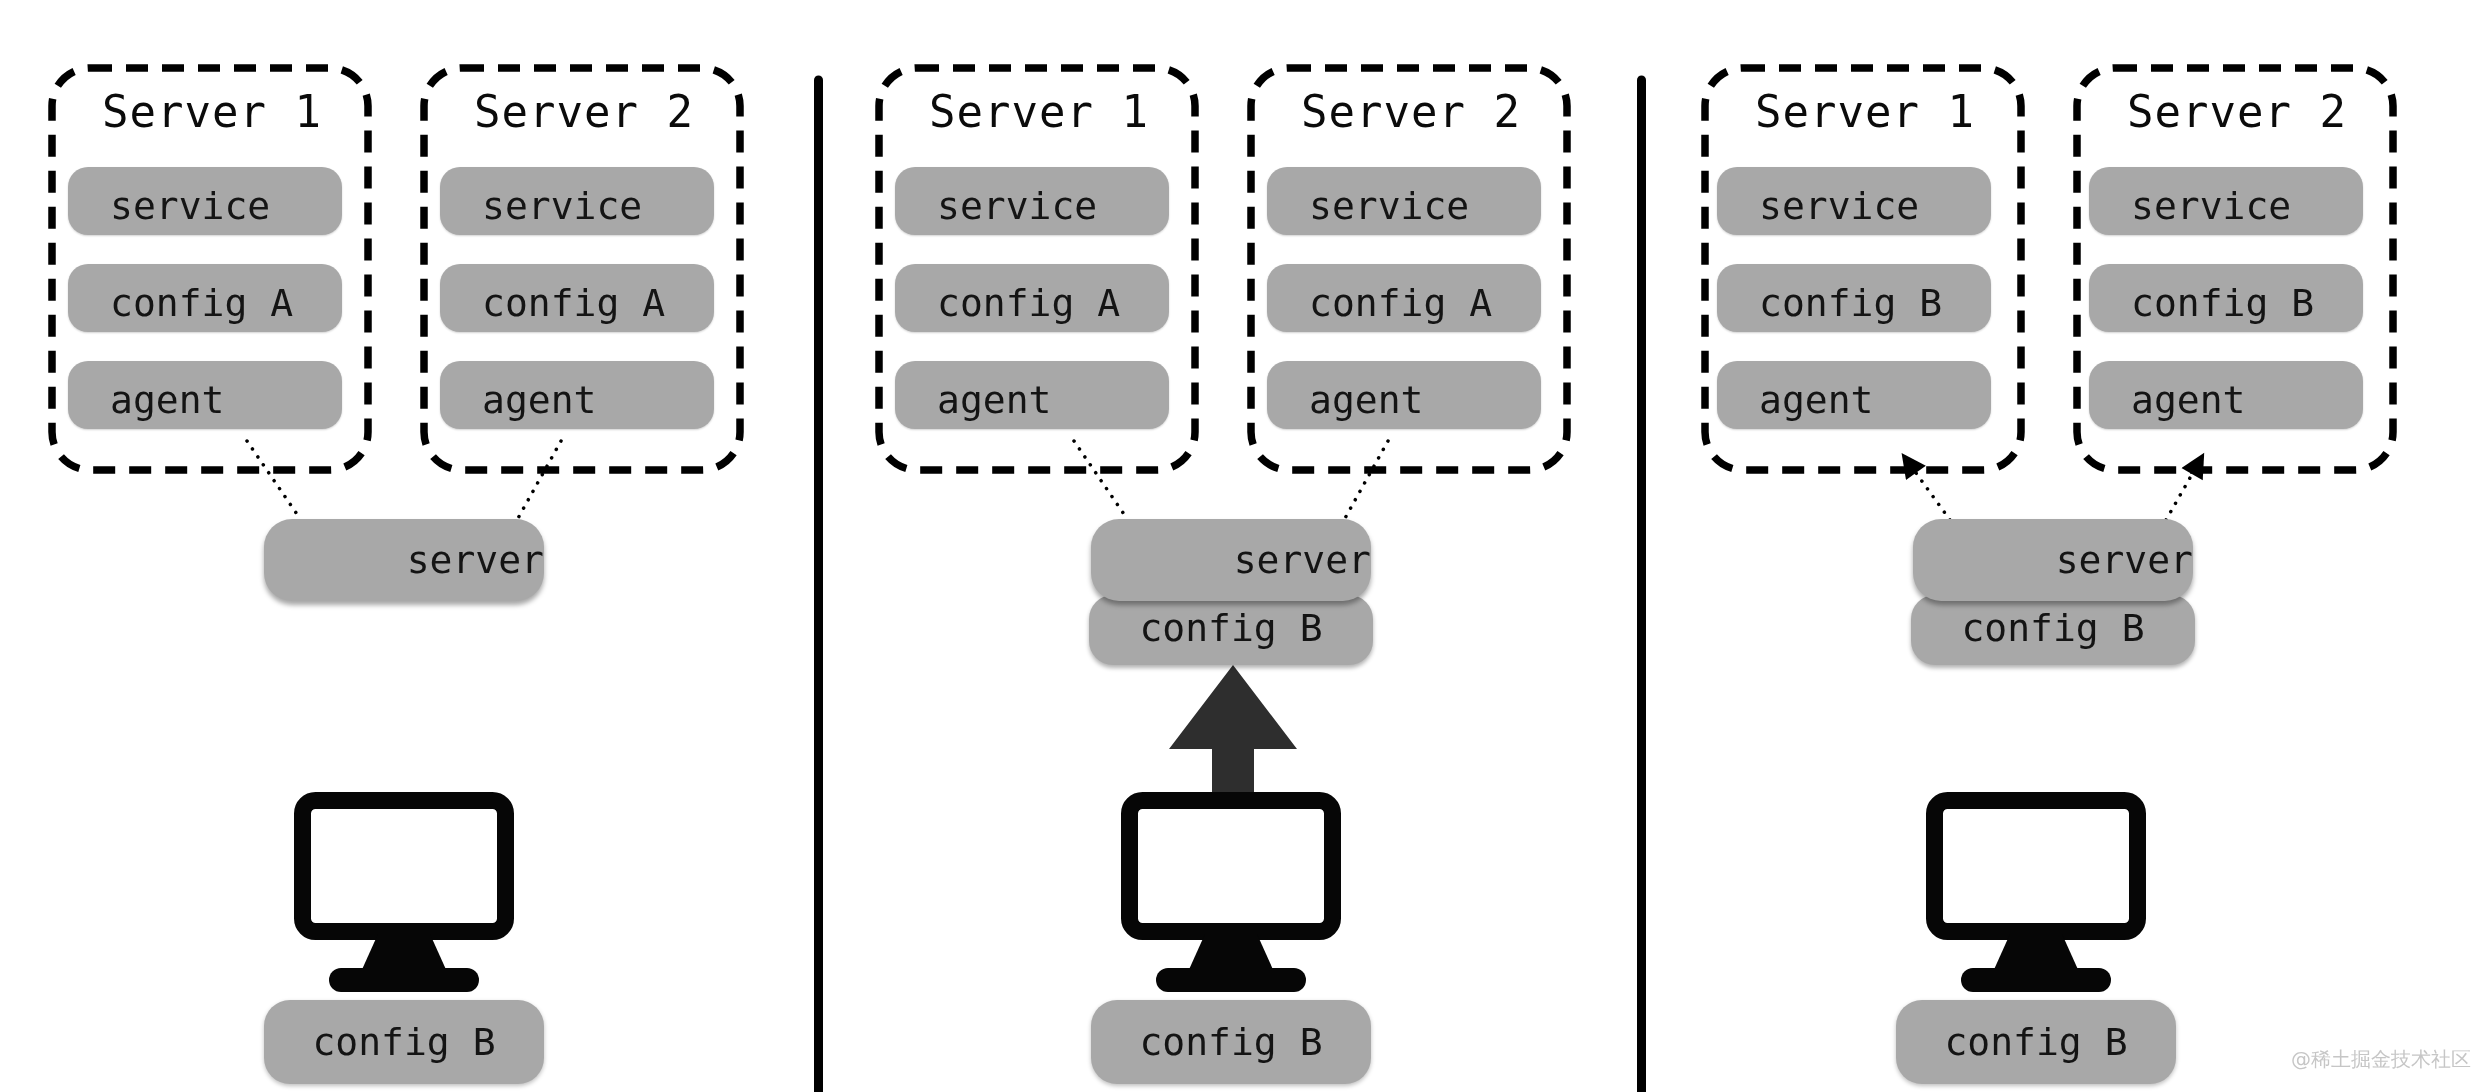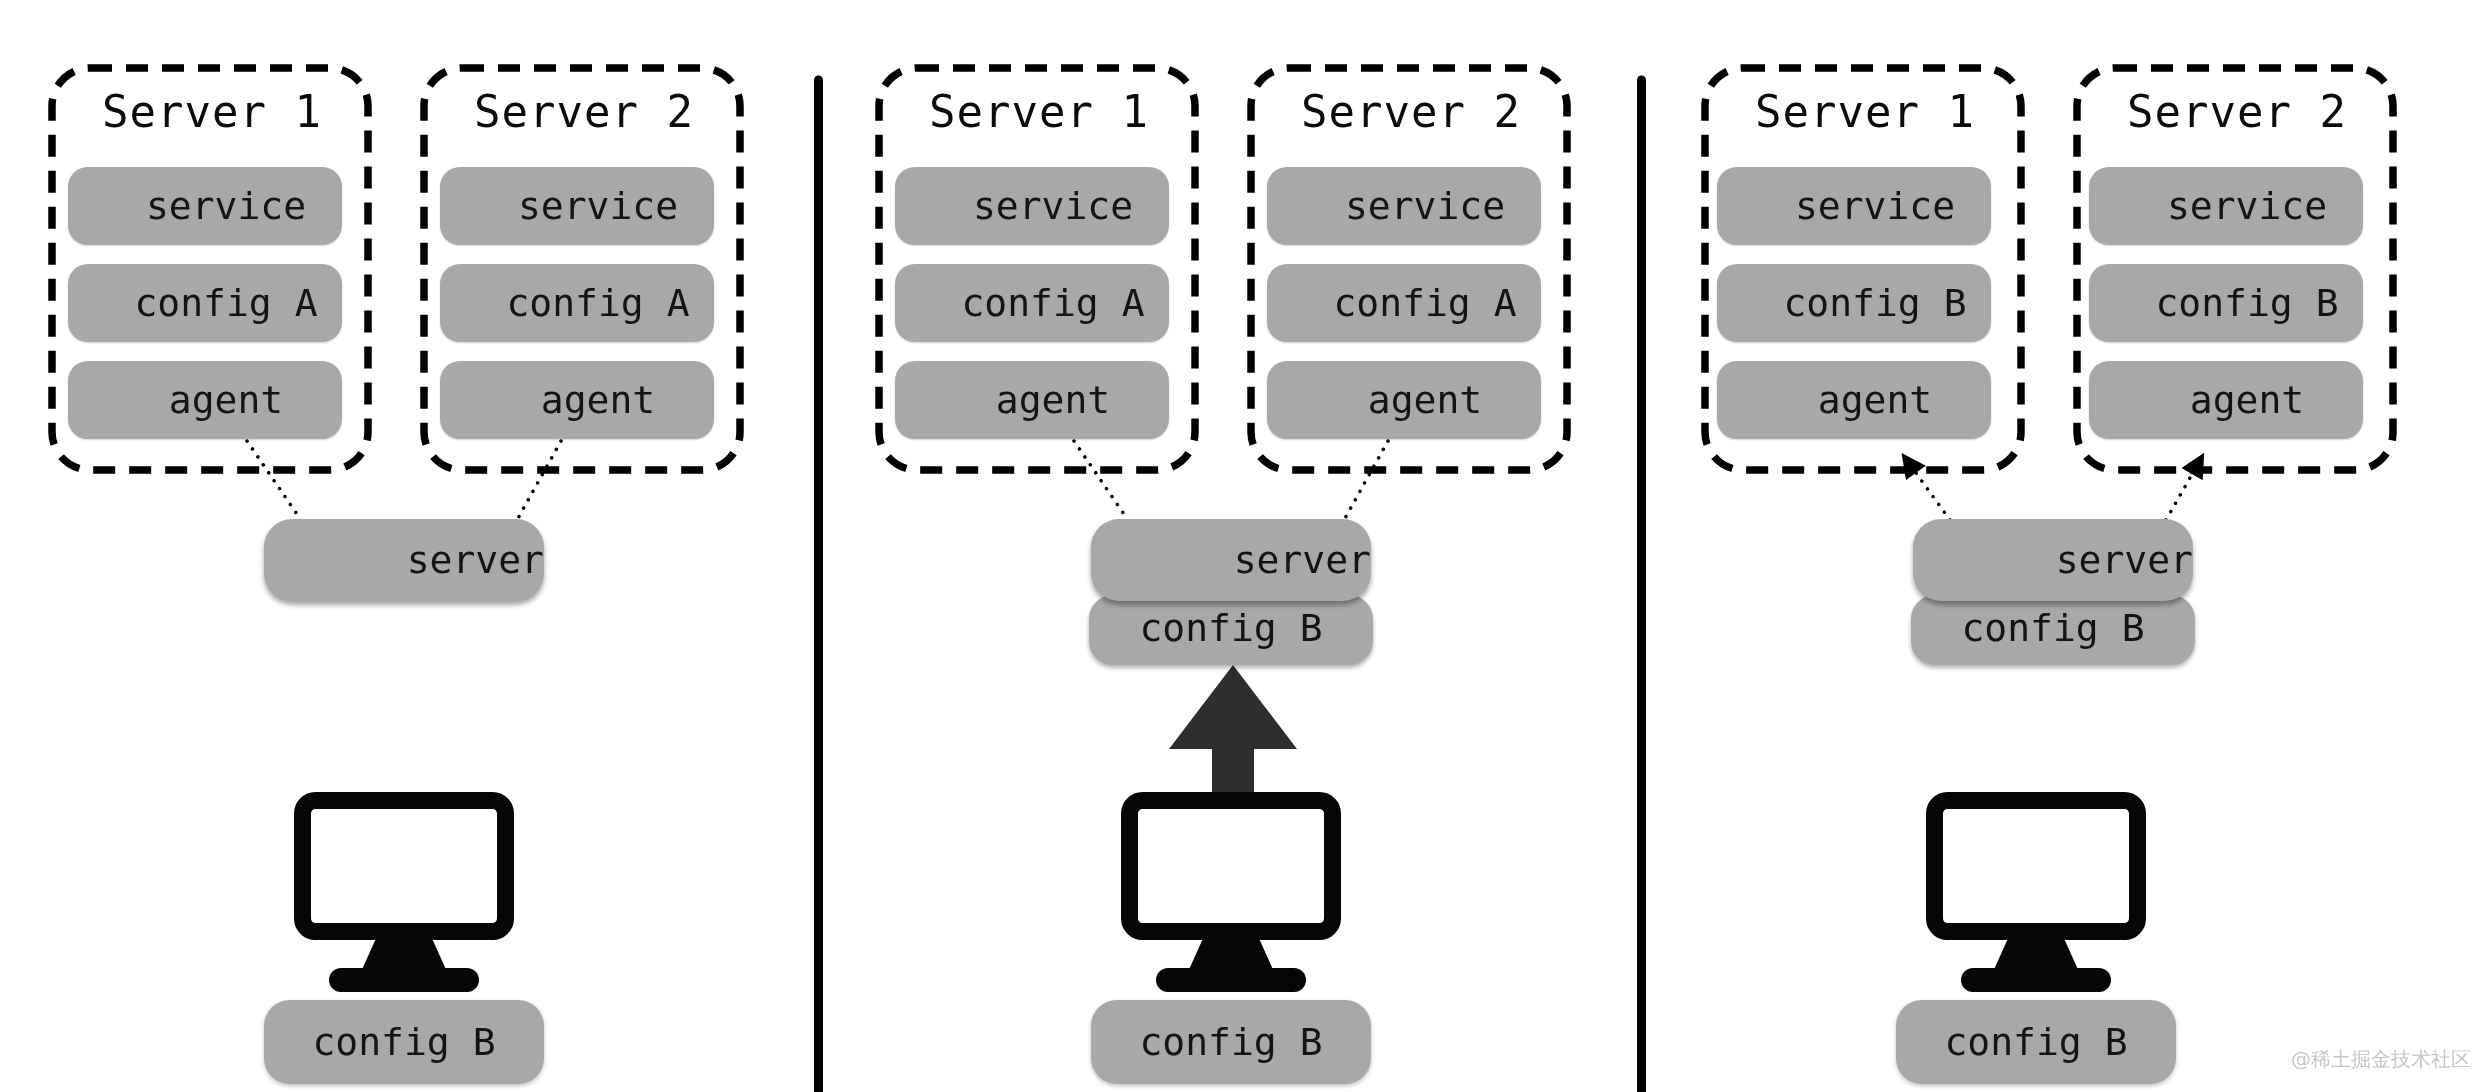--- a/index.html
+++ b/index.html
@@ -30,24 +30,23 @@
   .abs{position:absolute;}
   .box-title{
     width:320px;text-align:center;font-size:44px;line-height:48px;
     color:#0b0b0b;letter-spacing:1px;white-space:nowrap;
   }
   .pill{
     position:absolute;background:var(--pill-gray);color:var(--pill-text);
     white-space:nowrap;overflow:hidden;
   }
   .pill.item{
-    width:274px;height:78px;line-height:78px;border-radius:20px;
+    width:274px;height:68px;line-height:78px;border-radius:20px;
     padding-left:42px;font-size:38px;
     box-shadow:0 1px 2px rgba(0,0,0,0.18);
-    text-align:center;
   }
   .pill.center-server{
     width:280px;height:82px;line-height:82px;border-radius:28px;
     font-size:38px;text-align:right;z-index:3;
     box-shadow:0 4px 5px rgba(0,0,0,0.35);
   }
   .pill.center-config{
     width:284px;height:70px;line-height:66px;border-radius:24px;
     font-size:38px;text-align:center;z-index:2;
     box-shadow:0 3px 4px rgba(0,0,0,0.3);

